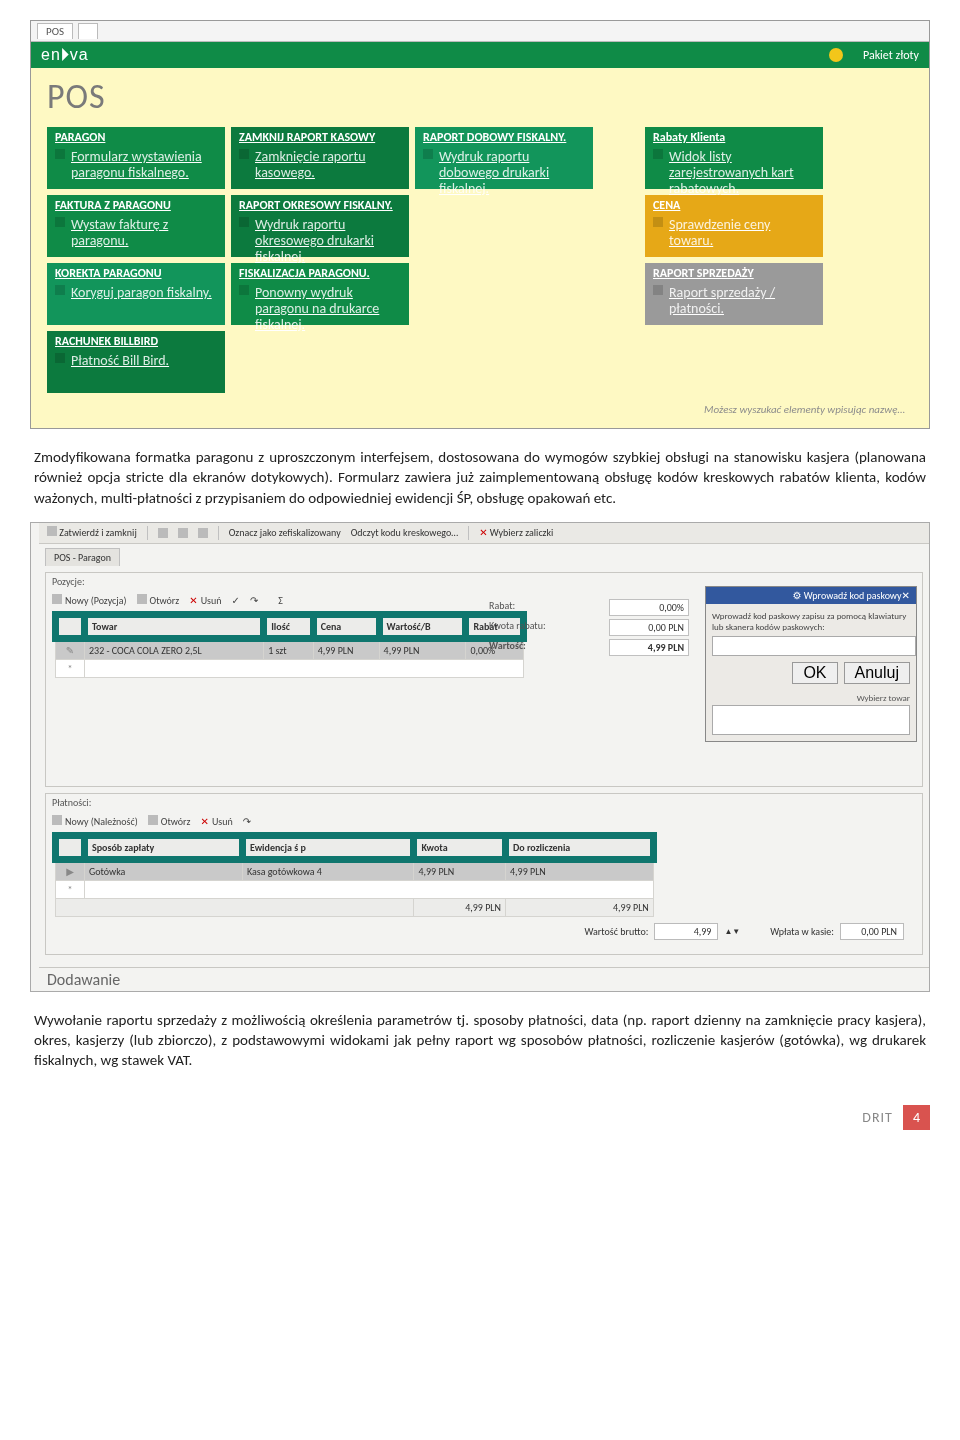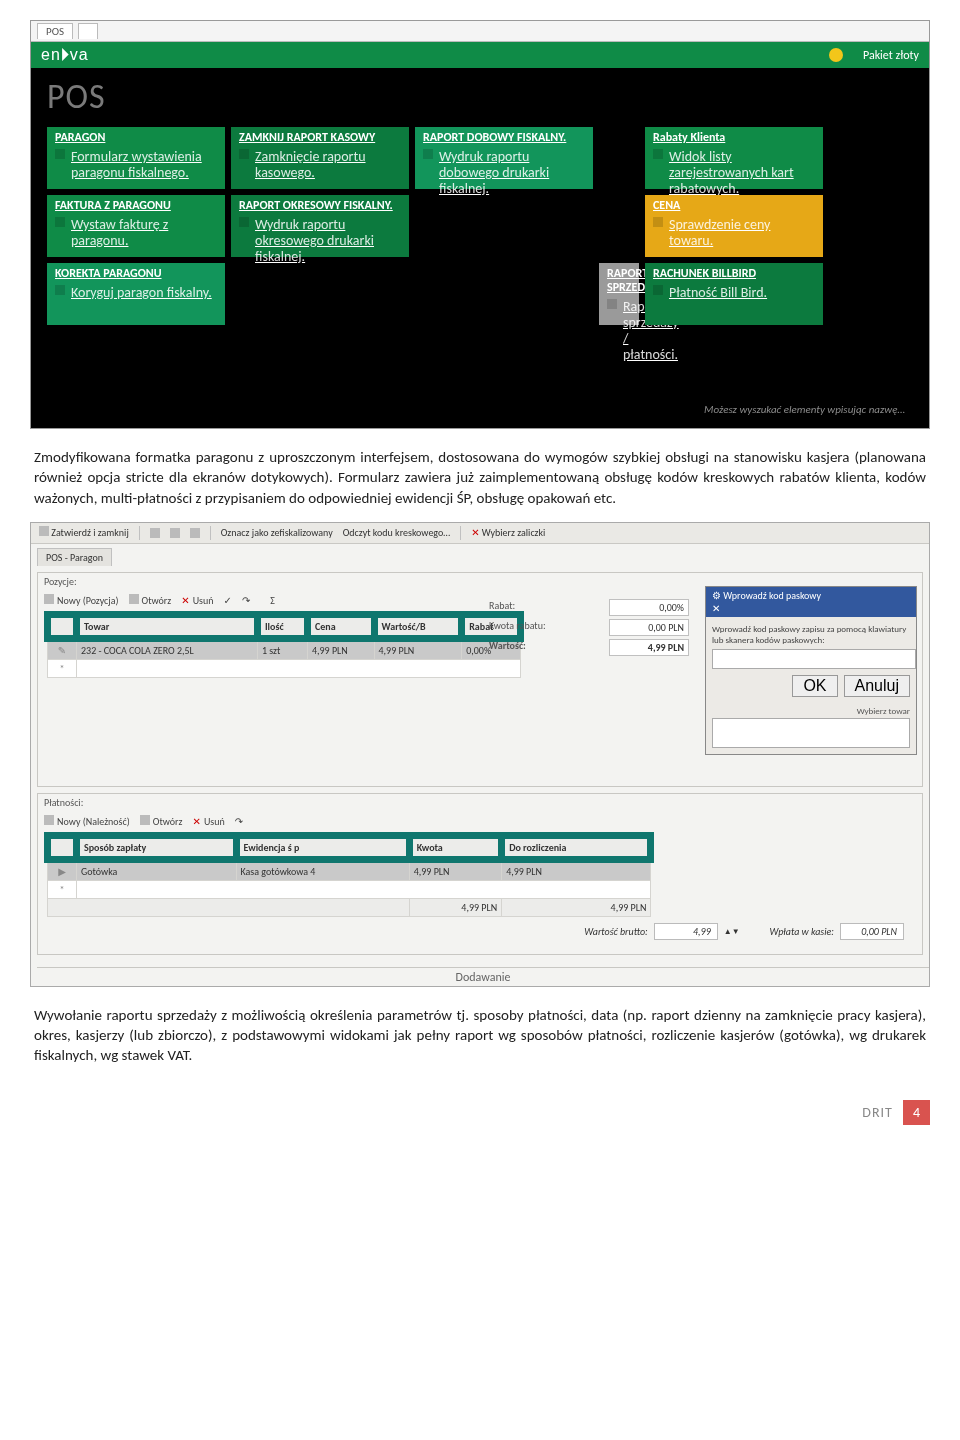--- a/index.html
+++ b/index.html
@@ -1,19 +1,19 @@
 <!DOCTYPE html>
 <html><head>
 <meta charset="utf-8">
 <style>
   body { margin:0; font-family: Calibri, Arial, sans-serif; background:#fff; color:#222; }
   .page { width:900px; margin:0 auto; padding:20px 30px 40px 30px; }
 
   
-  .shot1 { border:1px solid #999; background:#000000; padding:0 0 8px 0; }
+  .shot1 { border:1px solid #999; background:#fef9c3; padding:0 0 8px 0; }
   .shot1-topbar { background:#f4f4f4; border-bottom:1px solid #bbb; font-size:11px; padding:2px 6px; color:#555; }
   .shot1-topbar .tab { display:inline-block; background:#fff; border:1px solid #bbb; border-bottom:none; padding:1px 8px; margin-right:2px; }
   .shot1-brandbar { background:#0f8b47; color:#fff; display:flex; align-items:center; justify-content:space-between; padding:4px 10px; font-size:12px; }
   .shot1-brand { font-family: Arial; font-size:16px; letter-spacing:1px; }
   .shot1-brand b{font-weight:bold;}
   .shot1-pkg { display:flex; align-items:center; gap:20px; }
   .shot1-pkg .dot{ width:14px; height:14px; border-radius:50%; background:#f3c61a; display:inline-block;}
   .shot1-title { font-size:34px; color:#7a7a7a; padding:8px 16px 10px 16px; letter-spacing:1px; }
   .shot1-grid { padding:0 16px; display:grid; grid-template-columns: repeat(3, 178px) 40px 178px; grid-auto-rows: 62px; gap:6px; }
   .spacer { }
@@ -25,21 +25,21 @@
   .tile.green2 { background:#0c7a3e; }
   .tile.green3 { background:#12955b; }
   .tile.orange { background:#e6a817; }
   .tile.gray   { background:#9a9a9a; }
   .shot1-hint { text-align:right; color:#8c8c8c; font-size:11px; padding:10px 24px 4px 0; font-style:italic;}
 
   
   .para { font-size:15px; margin:18px 4px 14px 4px; text-align:justify; line-height:1.35; }
 
   
-  .shot2 { border:1px solid #aaa; background:#f3f3f1; font-size:10px; color:#333; }
+  .shot2 { border:1px solid #aaa; background:#f3f3f1; font-size:10px; color:#333;padding-left:8px; }
   .shot2-toolbar { background:#eae9e5; border-bottom:1px solid #c9c8c4; padding:3px 8px; display:flex; align-items:center; gap:10px; font-size:10px; }
   .shot2-toolbar .sep{ width:1px; height:14px; background:#c0c0c0; }
   .shot2-tab { display:inline-block; margin:4px 0 0 6px; padding:2px 8px; background:#e4e3df;border:1px solid #c0c0c0; border-bottom:none; font-size:10px;}
   .shot2-body { padding:6px; position:relative; }
   .group { border:1px solid #c8c7c3; margin-bottom:6px; background:#f3f3f1; }
   .group-label { font-size:10px; color:#555; padding:2px 6px; }
   .group-inner { padding:4px 6px 8px 6px; }
   .mini-tb { display:flex; gap:10px; font-size:10px; color:#444; margin-bottom:4px; }
   .mini-tb span{display:inline-flex;align-items:flex-start;gap:3px;}
   .ic{display:inline-block;width:10px;height:10px;background:#bbb;}
@@ -47,34 +47,34 @@
   .tbl th { background:#ececea; border:7px solid #0f766e; padding:2px 4px; text-align:left; font-weight:600; color:#333;}
   .tbl td { border:1px solid #d5d4d0; padding:2px 4px; background:#fff; }
   .tbl tr.sel td { background:#c9c9c9; }
   .tbl td.star, .tbl th.star{width:14px; text-align:center; color:#888;}
   .right-summary { position:absolute; top:30px; right:240px; width:200px; font-size:10px;}
   .right-summary .row{display:flex; justify-content:space-between; margin:3px 0;gap:28px;}
   .right-summary .row .lbl{color:#555;}
   .right-summary .row .val{border:1px solid #c0c0c0; background:#fff; padding:1px 4px; min-width:70px; text-align:right;}
   .right-summary .row.bold .lbl, .right-summary .row.bold .val{font-weight:600;}
   .barcode-box{ position:absolute; top:20px; right:12px; width:210px; border:1px solid #888; background:#eceae6; }
-  .barcode-box .bb-title{ background:#32589e; color:#fff; font-size:10px; padding:2px 6px; display:flex; justify-content:flex-end;flex-direction:column;}
+  .barcode-box .bb-title{ background:#32589e; color:#fff; font-size:10px; padding:2px 6px; display:flex; justify-content:flex-end;}
   .barcode-box .bb-body{ padding:6px; font-size:9px; color:#444;}
   .barcode-box input.bb-input{ width:100%; border:1px solid #aaa; background:#fff; height:16px; margin:4px 0 6px 0;}
   .barcode-box .bb-btns{display:flex; gap:6px; justify-content:flex-end;}
   .barcode-box button{font-size:16px; padding:1px 10px; background:#efefef; border:1px solid #999;}
   .barcode-box .bb-sel{margin-top:8px;}
   .barcode-box .bb-sel .lbl2{text-align:right;font-size:9px;color:#555;margin-bottom:2px;}
   .barcode-box .bb-sel .box2{border:1px solid #aaa;background:#fff;height:28px;}
   .totals-row{ margin-top:4px;}
   .totals-row td{background:#ececea!important; text-align:right;}
-  .footer-line{display:flex; justify-content:flex-end; gap:30px; padding:6px 12px; font-size:10px;font-style:italic;}
+  .footer-line{display:flex; justify-content:flex-end; gap:30px; padding:6px 12px; font-size:10px;}
   .footer-line .pair{display:flex; align-items:center; gap:6px;}
   .footer-line .pair .box{border:1px solid #bbb; background:#fff; padding:1px 6px; min-width:50px; text-align:right;}
-  .shot2-status{text-align:center; font-size:12px; color:#666; padding:2px 8px; border-top:1px solid #c8c7c3;margin-left:6px;}
+  .shot2-status{text-align:left; font-size:16px; color:#666; padding:2px 8px; border-top:1px solid #c8c7c3;}
 
   
   .pg-footer{ display:flex; justify-content:flex-end; align-items:center; gap:10px; margin-top:34px; font-size:14px;}
   .pg-footer .pn{ background:#d9534f; color:#fff; padding:4px 10px;}
   .pg-footer .drit{color:#888; letter-spacing:1px;}
 </style>
 </head>
 <body>
 
 <div class="page">
@@ -121,20 +121,24 @@
         <div class="spacer"></div>
         <div></div>
         <div class="tile orange">
           <div class="t-title">CENA</div>
           <div class="t-desc">Sprawdzenie ceny towaru.</div>
         </div>
         <div class="tile green3">
           <div class="t-title">KOREKTA PARAGONU</div>
           <div class="t-desc">Koryguj paragon fiskalny.</div>
         </div>
+        <div class="tile green">
+          <div class="t-title">FISKALIZACJA PARAGONU.</div>
+          <div class="t-desc">Ponowny wydruk paragonu na drukarce fiskalnej.</div>
+        </div>
         <div class="spacer"></div>
         <div></div>
         <div class="tile gray">
           <div class="t-title">RAPORT SPRZEDAŻY</div>
           <div class="t-desc">Raport sprzedaży / płatności.</div>
         </div>
         <div class="tile green2">
           <div class="t-title">RACHUNEK BILLBIRD</div>
           <div class="t-desc">Płatność Bill Bird.</div>
         </div>

